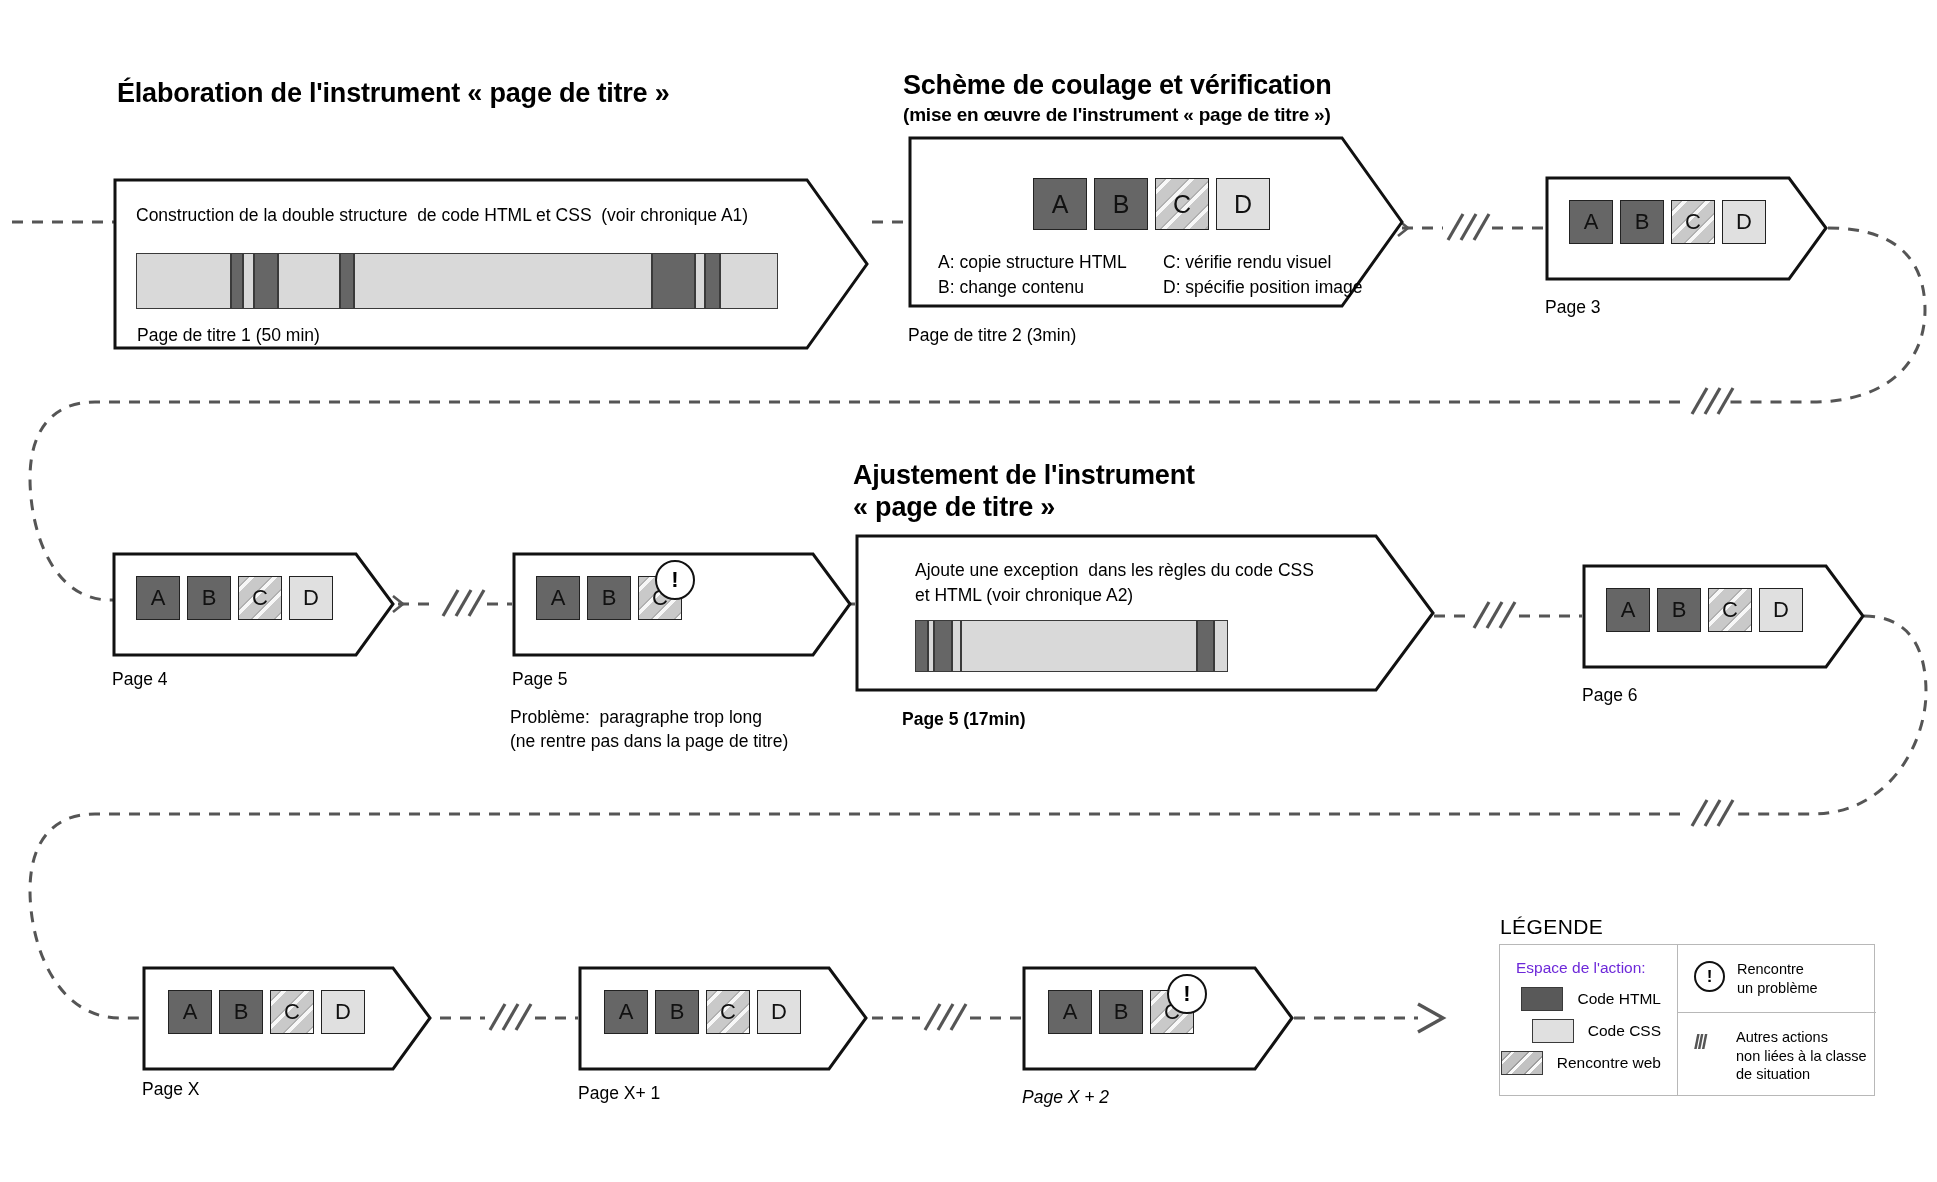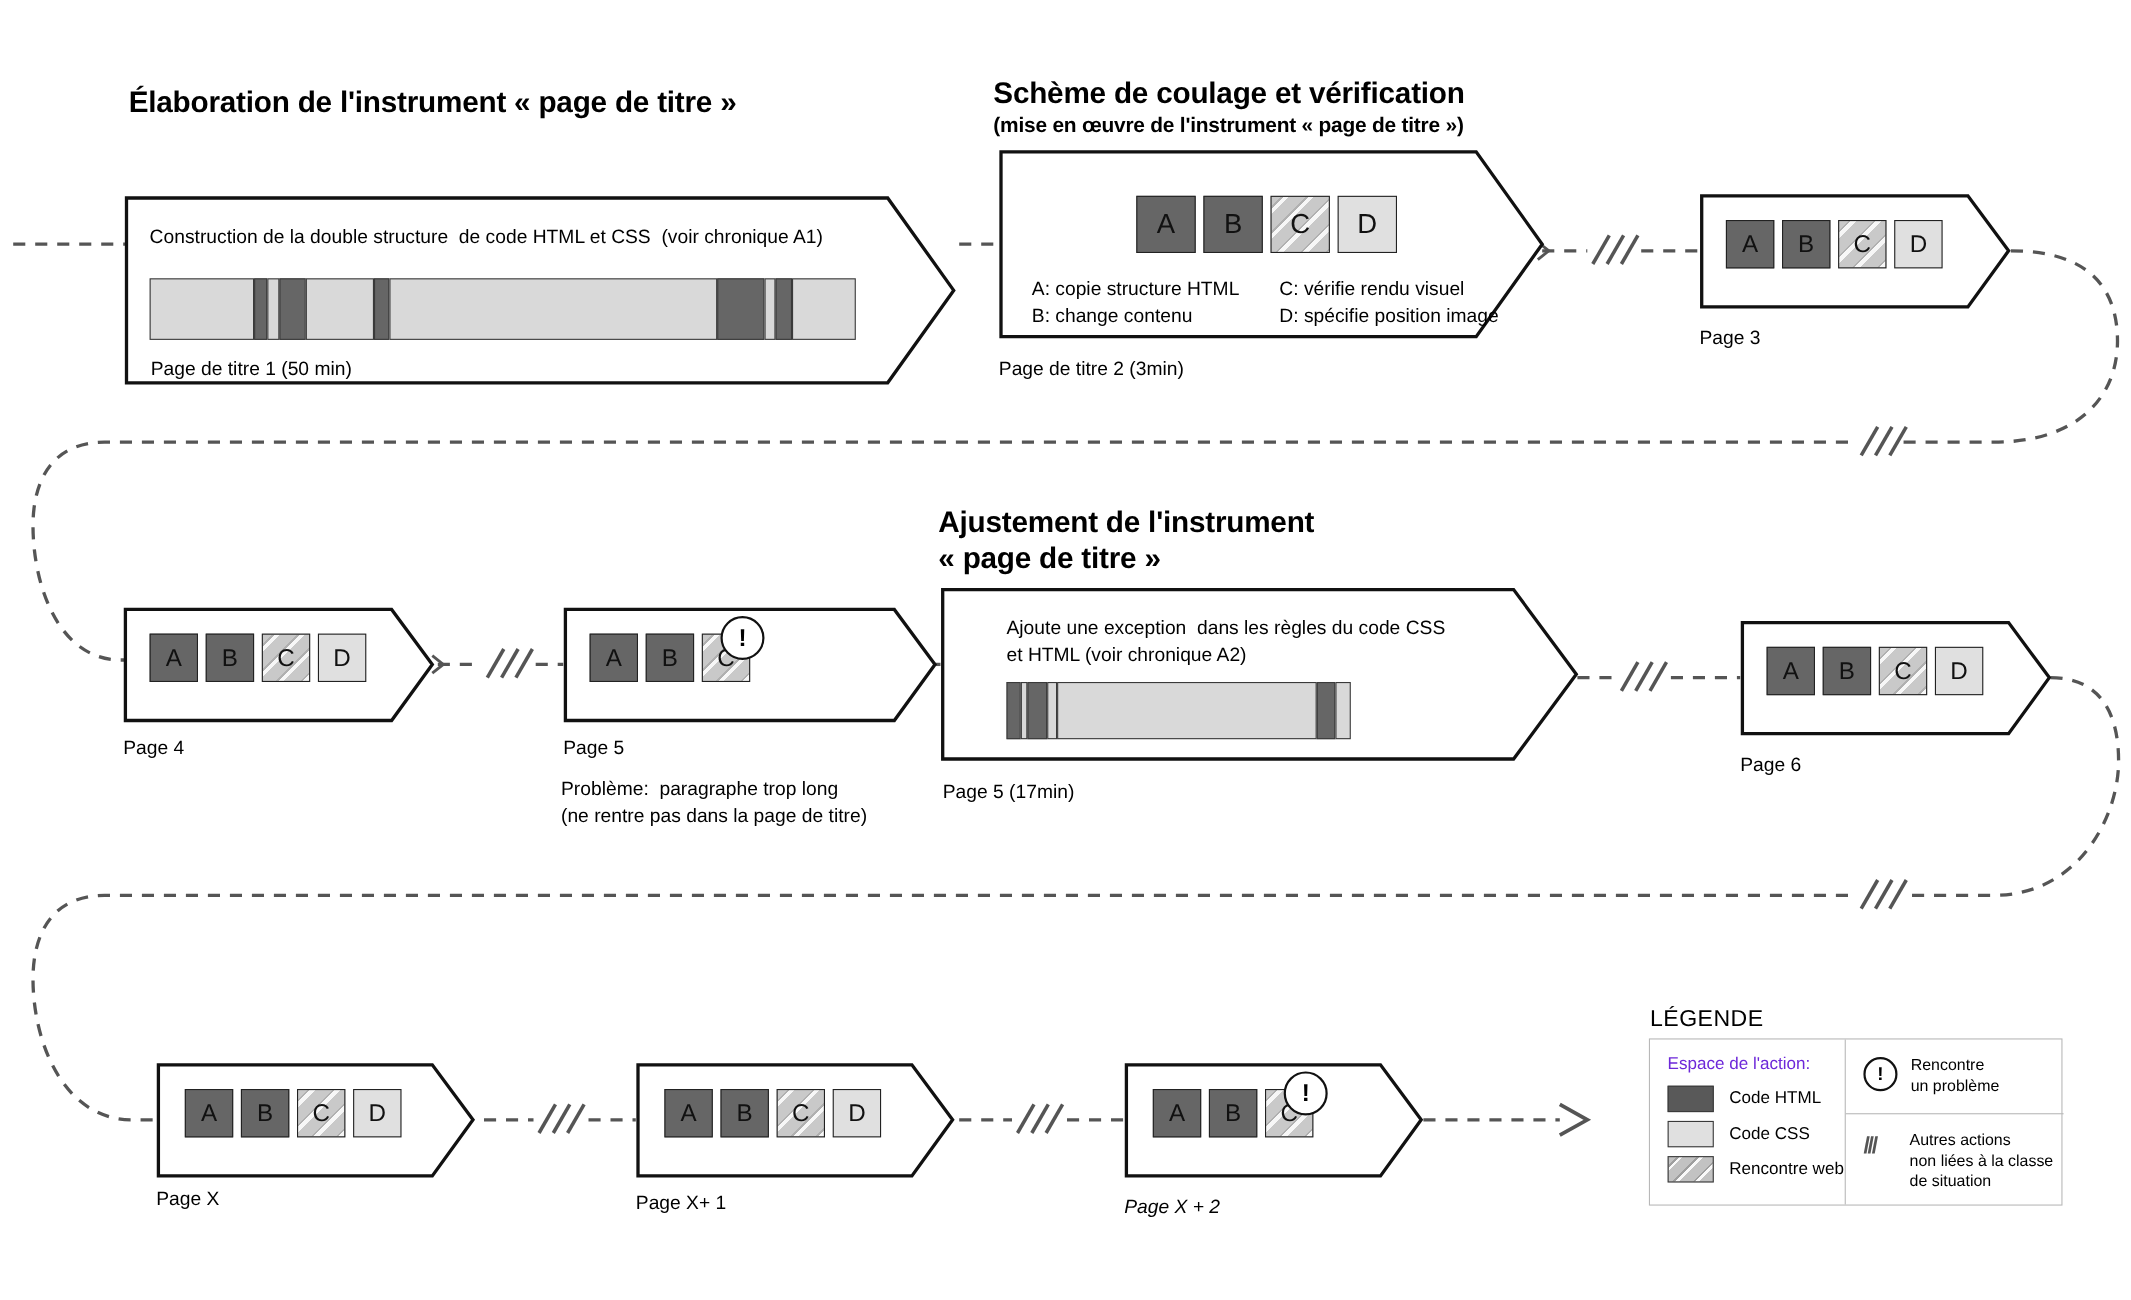--- a/index.html
+++ b/index.html
@@ -66,21 +66,21 @@
   .legend-title{position:absolute;font-size:21px;color:#000000;letter-spacing:.4px;}
   .legend-box{
     position:absolute;box-sizing:border-box;border:1.4px solid #b8b8b8;background:#fff;
     display:flex;
   }
   .legend-left{box-sizing:border-box;border-right:1.4px solid #b8b8b8;padding:14px 16px 10px 16px;width:178px;}
   .legend-right{box-sizing:border-box;display:flex;flex-direction:column;width:198px;}
   .legend-right .cell{box-sizing:border-box;display:flex;align-items:flex-start;gap:12px;padding:15px 12px 14px 16px;}
   .legend-right .cell.top{border-bottom:1.4px solid #b8b8b8;}
   .lg-head{font-size:15.5px;margin-bottom:10px;color:#6d28d9;}
-  .lg-item{display:flex;align-items:center;gap:14px;margin-bottom:8px;}
+  .lg-item{display:flex;align-items:center;gap:14px;margin-bottom:8px;justify-content:flex-end;}
   .lg-swatch{width:42px;height:24px;box-sizing:border-box;border:1.5px solid #3a3a3a;flex:0 0 auto;}
   .lg-swatch.html{background:#595959;}
   .lg-swatch.css{background:#e0e0e0;}
   .lg-swatch.web{
     background:#c2c2c2;
     background-image:repeating-linear-gradient(135deg,
       rgba(255,255,255,0) 0px, rgba(255,255,255,0) 5px,
       #9e9e9e 5px, #9e9e9e 6.5px,
       rgba(255,255,255,0.9) 6.5px, rgba(255,255,255,0.9) 9px,
       rgba(255,255,255,0) 9px, rgba(255,255,255,0) 13px);
@@ -280,21 +280,21 @@
         <div class="seg html" style="width:13px;"></div>
         <div class="seg css" style="width:6px;"></div>
         <div class="seg html" style="width:18px;"></div>
         <div class="seg css" style="width:9px;"></div>
         <div class="seg css" style="width:236px;"></div>
         <div class="seg html" style="width:17px;"></div>
         <div class="seg css" style="width:14px;"></div>
       </div>
     </div>
   </div>
-  <div class="caption" style="left:857px;top:708px;">Page 5 (17min)</div>
+  <div class="caption" style="left:902px;top:708px;font-weight:bold;">Page 5 (17min)</div>
 
   <div class="chev" style="left:1582px;top:564px;width:283px;height:105px;">
     <svg width="283" height="105" viewBox="0 0 283 105">
       <path d="M 2 2 L 244 2 L 281 52 L 244 103 L 2 103 Z" fill="#ffffff" stroke="#111111" stroke-width="3" stroke-linejoin="miter"></path>
     </svg>
     <div class="content">
       <div class="sqrow" style="left:24px;top:24px;gap:7px;">
         <div class="sq html" style="width:44px;height:44px;font-size:22px;">A</div>
         <div class="sq html" style="width:44px;height:44px;font-size:22px;">B</div>
         <div class="sq web" style="width:44px;height:44px;font-size:22px;">C</div>

